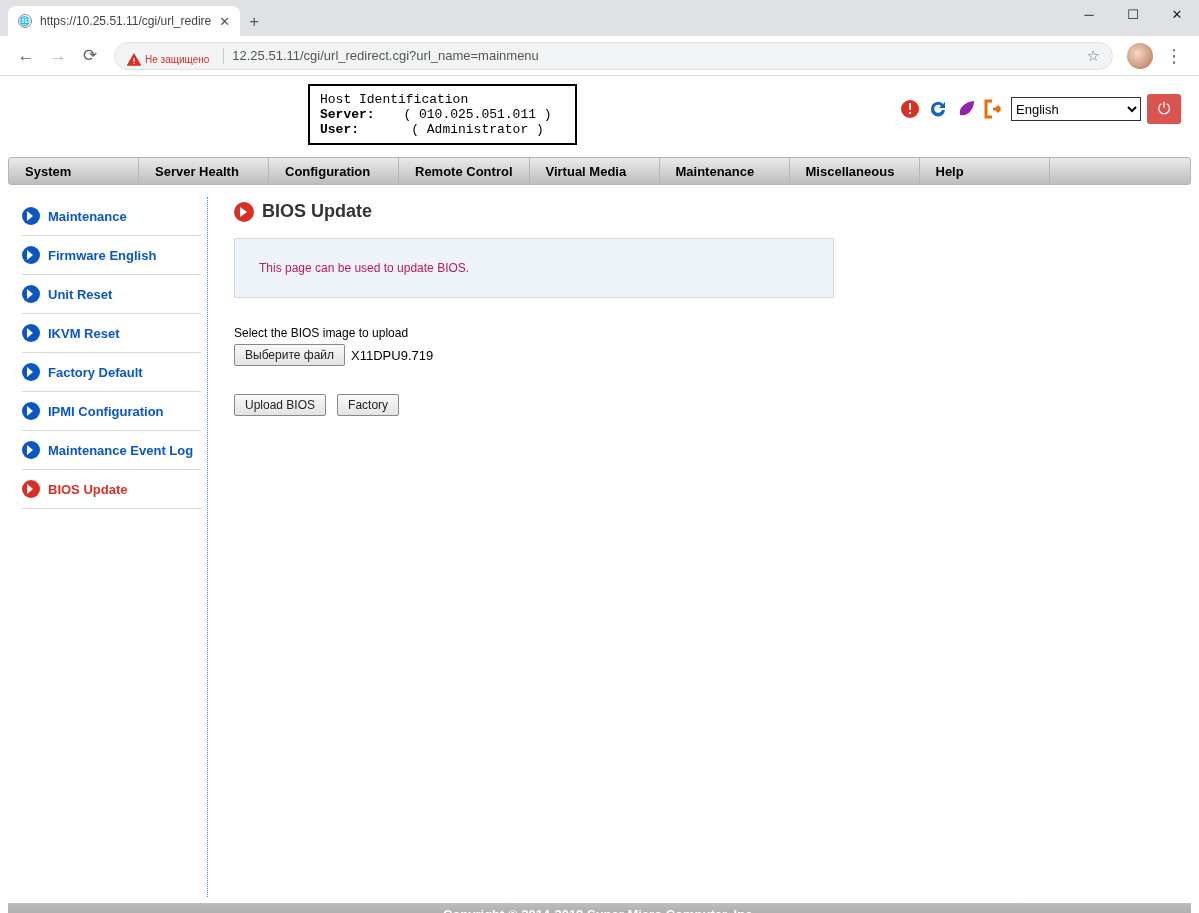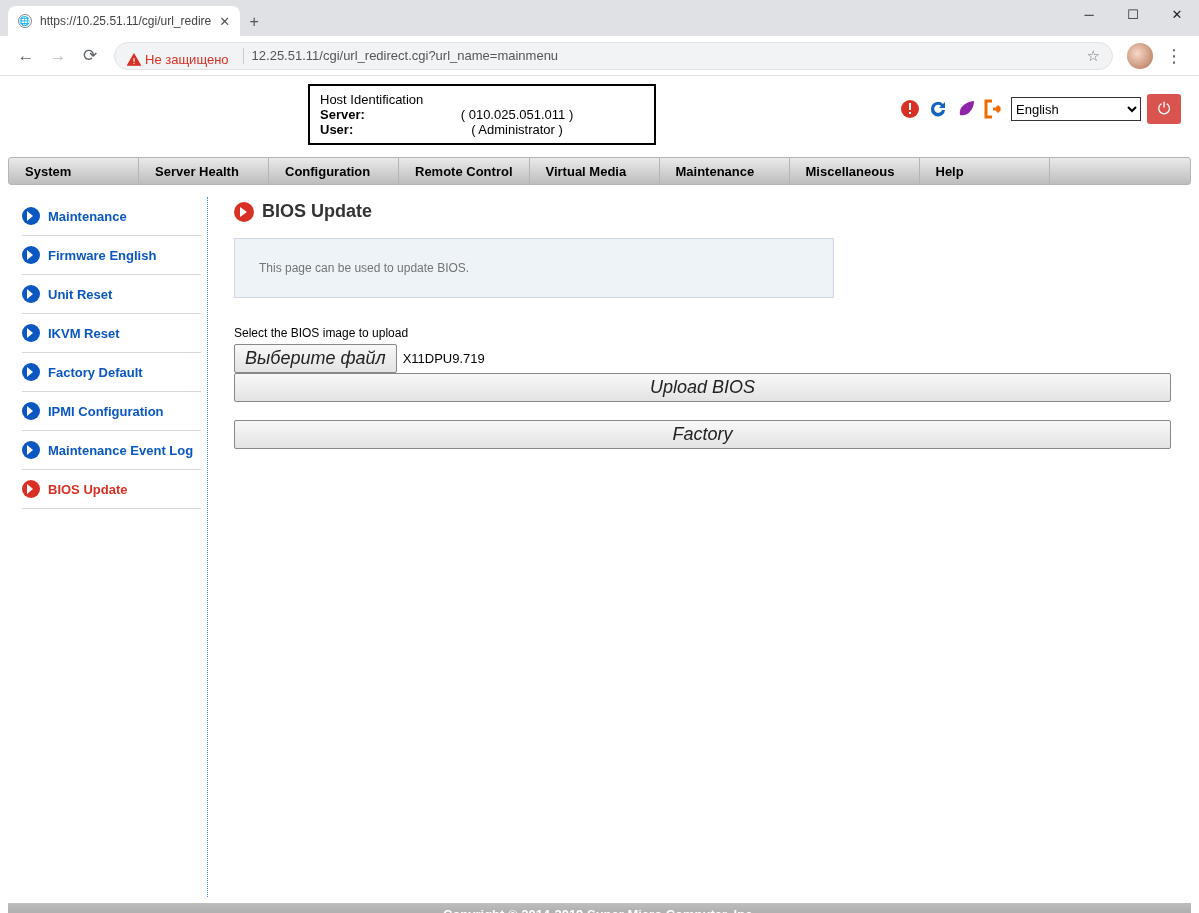--- a/index.html
+++ b/index.html
@@ -75,44 +75,45 @@
     border:1px solid #e2e2e2;
     border-radius:14px;
     background:#f1f3f4;
     display:flex;
     align-items:center;
     padding:0 12px;
     margin:0 8px;
     font-size:13px;
     color:#555;
   }
-  .addrbar .warn { color:#d93025; display:flex;align-items:center;margin-right:6px;font-size:13px;margin-top:8px;}
+  .addrbar .warn { color:#d93025; display:flex;align-items:center;margin-right:6px;font-size:10px;margin-top:8px;}
   .addrbar .addr-url { color:#555; }
   .addrbar .divider { height:16px;width:1px;background:#ccc;margin:0 8px;}
   .addrbar .star { margin-left:auto;color:#777;font-size:15px;}
   .avatar { width:26px;height:26px;border-radius:50%;background:radial-gradient(circle at 40% 40%, #f8d8c8, #b07050);margin:0 6px; }
   .kebab { font-size:18px;color:#5f6368;margin:0 6px;}
 
   
   .page-wrap { padding: 0 8px; }
   .top-header {
     display:flex;
     align-items:flex-start;
     padding-top:8px;
     min-height:60px;
   }
   .logo-box { margin-left:14px; margin-top:4px;}
   .logo-svg { display:block; }
   .host-id {
     margin-left:300px;
     border:2px solid #000;
     position:relative;
-    width:348px;
+    width:269px;
     font-size:13px;
     padding:6px 10px 6px 10px;
+    font-family:Liberation Mono, monospace;
   }
   .host-row { display:flex; }
   .host-row .hk { width:70px; font-weight:bold; }
   .host-row .hv { flex:1; text-align:center; }
   .header-right {
     margin-left:auto;
     display:flex;
     align-items:center;
     gap:6px;
     padding-top:10px;
@@ -186,31 +187,31 @@
   }
   .page-title .t-icon {
     width:20px;height:20px;border-radius:50%;background:#d93025;position:relative;flex-shrink:0;
   }
   .page-title .t-icon::after {
     content:"";position:absolute;left:6px;top:5px;
     border-left:7px solid #fff;border-top:5px solid transparent;border-bottom:5px solid transparent;
   }
   .info-box {
     background:#eef3f8;border:1px solid #cfd8e3;
-    padding:22px 24px;font-size:12px;color:#737373;
+    padding:22px 24px;font-size:12px;color:#be185d;
     max-width:600px;
   }
   .select-label { font-size:12px;margin-top:28px;margin-bottom:4px; }
   .file-row { display:flex;align-items:center;gap:6px;font-size:13px; }
   .native-btn {
     background:linear-gradient(#f8f8f8,#e3e3e3);
     border:1px solid #888;border-radius:2px;
-    padding:3px 10px;font-size:18px;color:#222;font-style:italic;
-  }
-  .btn-row { display:flex;gap:18px;flex-direction:column; }
+    padding:3px 10px;font-size:12px;color:#222;
+  }
+  .btn-row { margin-top:28px;display:flex;gap:11px; }
 
   .footer {
     background:linear-gradient(#bdbdbd,#9e9e9e);
     color:#fff;text-align:center;
     font-size:13px;font-weight:bold;
     padding:4px 0;
     margin-top:6px;
   }
 </style>
 </head>

